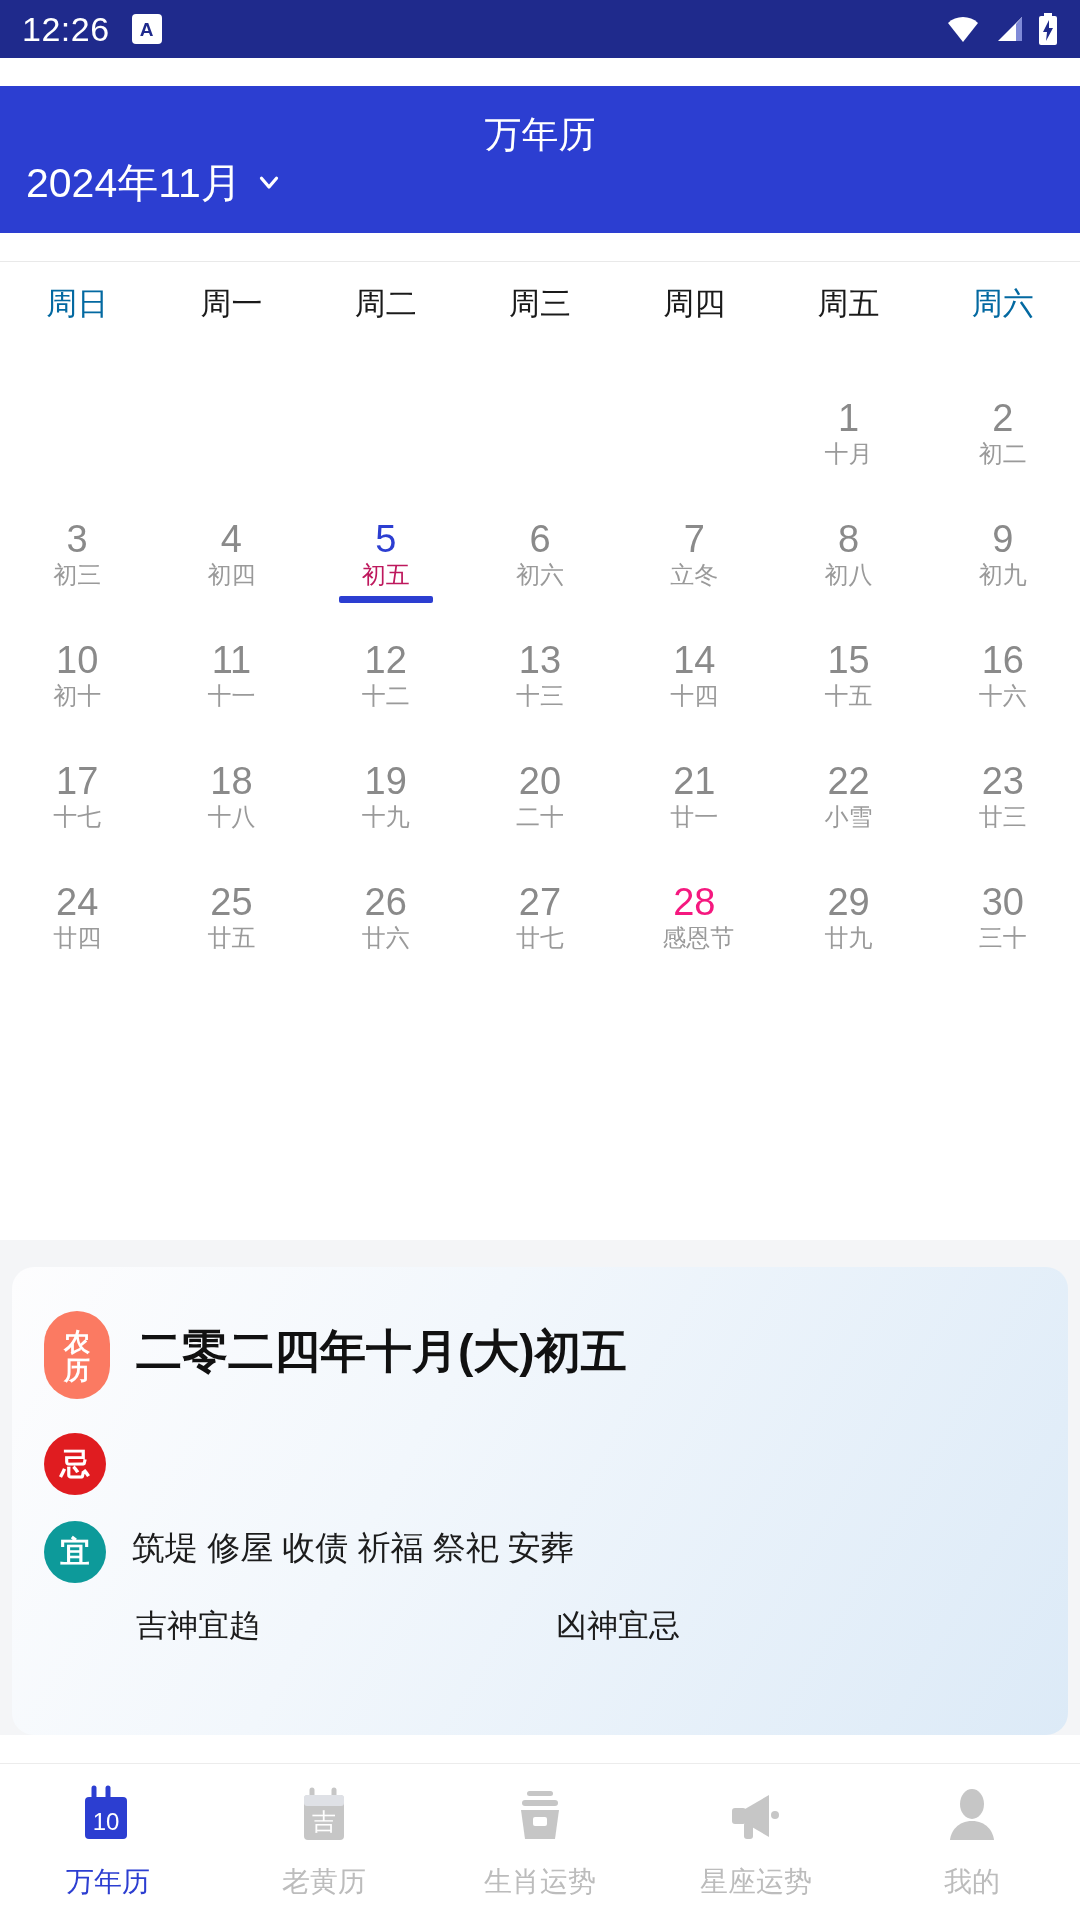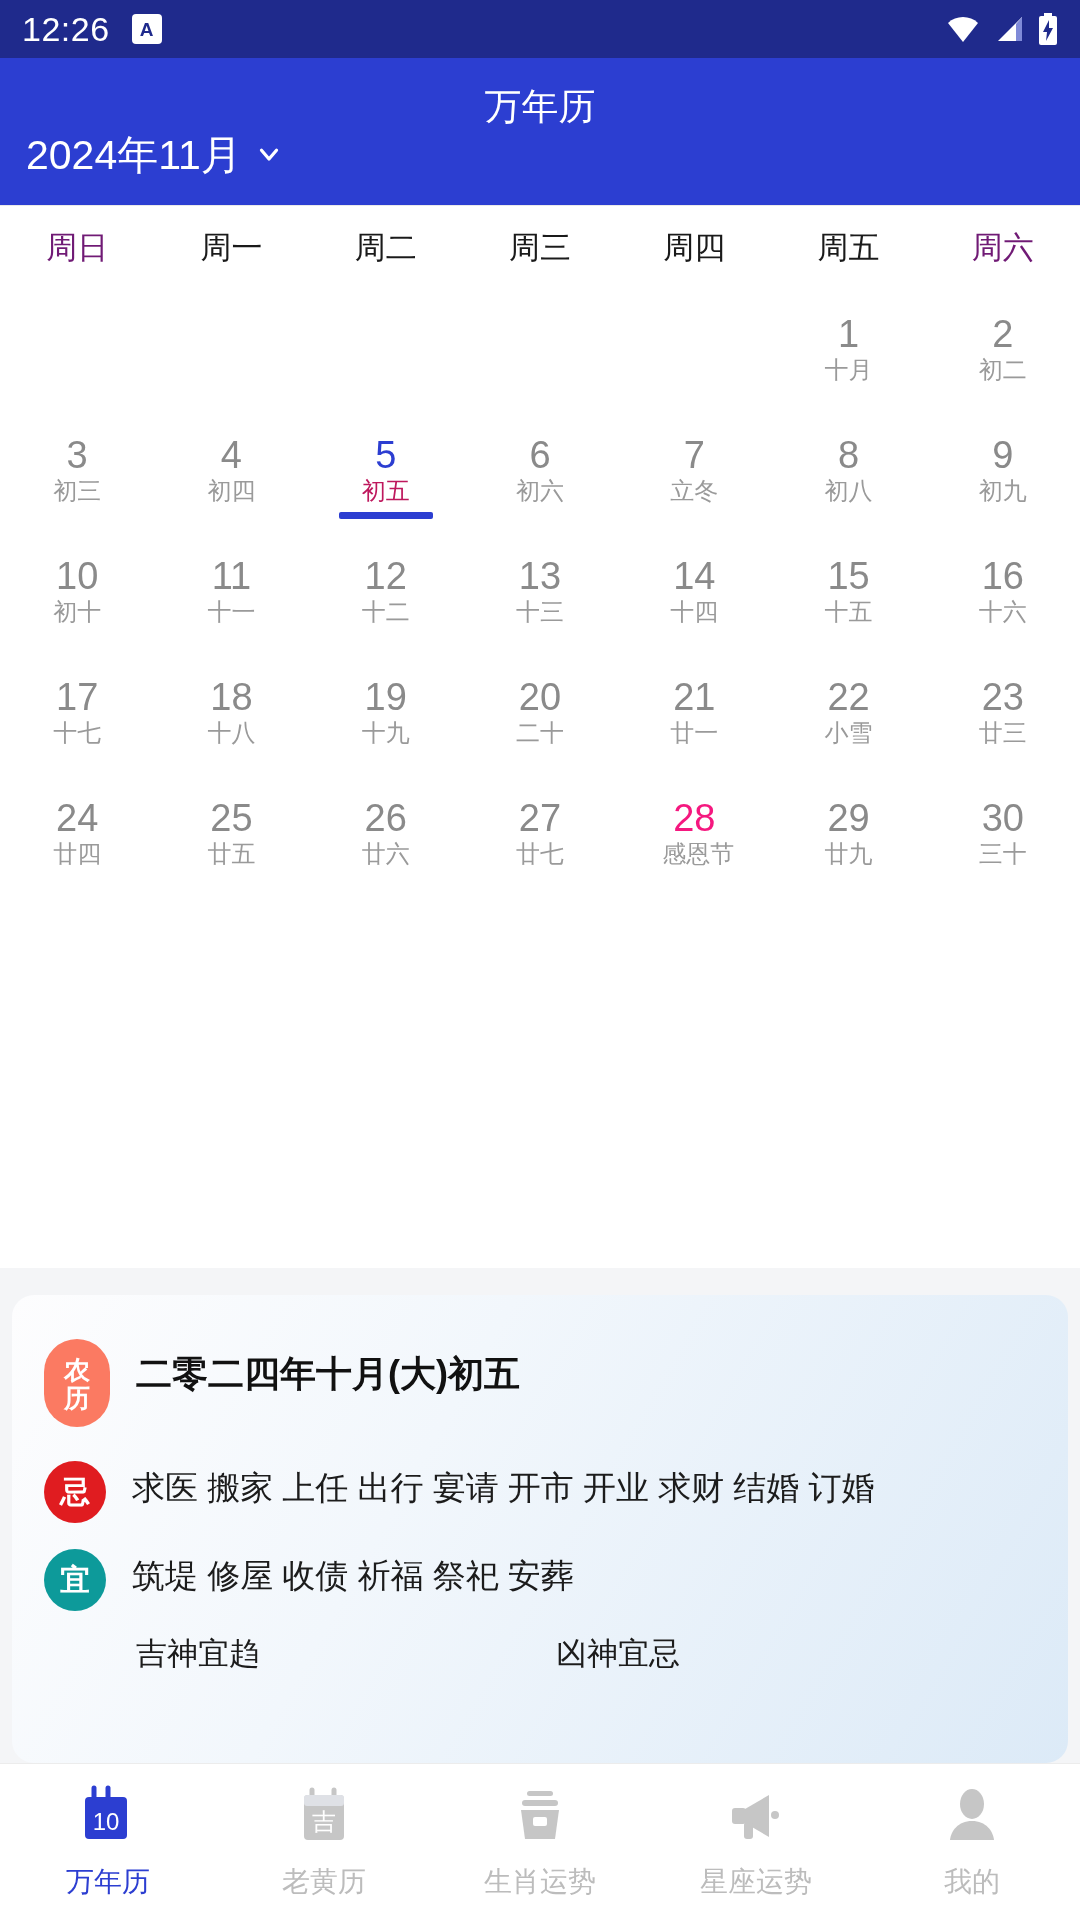--- a/index.html
+++ b/index.html
@@ -1,21 +1,21 @@
 <!DOCTYPE html>
 <html><head>
 <meta charset="utf-8">
 <style>
   * { margin:0; padding:0; box-sizing:border-box; }
   html, body {
     width:1080px; height:1920px;
     font-family:"Liberation Sans","DejaVu Sans",sans-serif;
     background:#ffffff; overflow:hidden;
   }
-  #app { width:1080px; height:1920px; position:relative; display:flex; flex-direction:column; }
+  #app { width:1080px; height:1920px; position:relative; display:flex; flex-direction:column;gap:28px; }
 
   
   .status-bar {
     height:58px; background:#1f2a8c; color:#fff;
     display:flex; align-items:center; padding:0 22px;
     flex:0 0 58px;
   }
   .status-time { font-size:34px; font-weight:400; letter-spacing:0.5px; }
   .status-appicon {
     width:30px; height:30px; margin-left:22px; background:#fff; color:#1f2a8c;
@@ -41,21 +41,21 @@
   .month-label { font-size:41px; font-weight:400; }
   .chev { width:30px; height:30px; }
 
   
   .week-head {
     flex:0 0 84px; display:grid; grid-template-columns:repeat(7,1fr);
     align-items:center; background:#fff;
     border-top:1px solid #e9e9e9;
   }
   .week-head div { text-align:center; font-size:31px; color:#1a1a1a; }
-  .week-head div.wk-end { color:#701a75; }
+  .week-head div.wk-end { color:#0369a1; }
 
   
   .cal-grid {
     display:grid; grid-template-columns:repeat(7,1fr);
     grid-auto-rows:121px; background:#fff; flex:0 0 726px;
     align-content:start;
   }
   .cell {
     position:relative; display:flex; flex-direction:column;
     align-items:center; justify-content:center; gap:2px;
@@ -92,21 +92,21 @@
     font-size:26px; line-height:1.06; padding-top:4px;
   }
   .badge-lunar span { display:block; }
   .badge-ji {
     width:62px; height:62px; border-radius:50%; background:#e01c20; font-size:30px;
   }
   .badge-yi {
     width:62px; height:62px; border-radius:50%; background:#0d9a9a; font-size:30px;
   }
   .lunar-title {
-    font-size:36px; font-weight:bold; color:#111; margin-left:26px;
+    font-size:46px; font-weight:bold; color:#111; margin-left:26px;
     line-height:1.05; padding-top:16px;
   }
   .row-ji { margin-top:34px; }
   .row-yi { margin-top:26px; }
   .items {
     margin-left:26px; font-size:33px; color:#1c1c1c; line-height:1.5;
     padding-top:2px; max-width:900px;
   }
   .subrow {
     display:flex; margin-top:22px; padding-left:92px; font-size:31px; color:#1c1c1c;
@@ -315,21 +315,20 @@
           <div>
             <span>农</span>
             <span>历</span>
           </div>
         </div>
         <div class="lunar-title">二零二四年十月(大)初五</div>
       </div>
 
       <div class="row row-ji">
         <div class="badge badge-ji">忌</div>
-        <div class="items">求医 搬家 上任 出行 宴请 开市 开业 求财 结婚 订婚</div>
       </div>
 
       <div class="row row-yi">
         <div class="badge badge-yi">宜</div>
         <div class="items">筑堤 修屋 收债 祈福 祭祀 安葬</div>
       </div>
 
       <div class="subrow">
         <span>吉神宜趋</span>
         <span>凶神宜忌</span>

